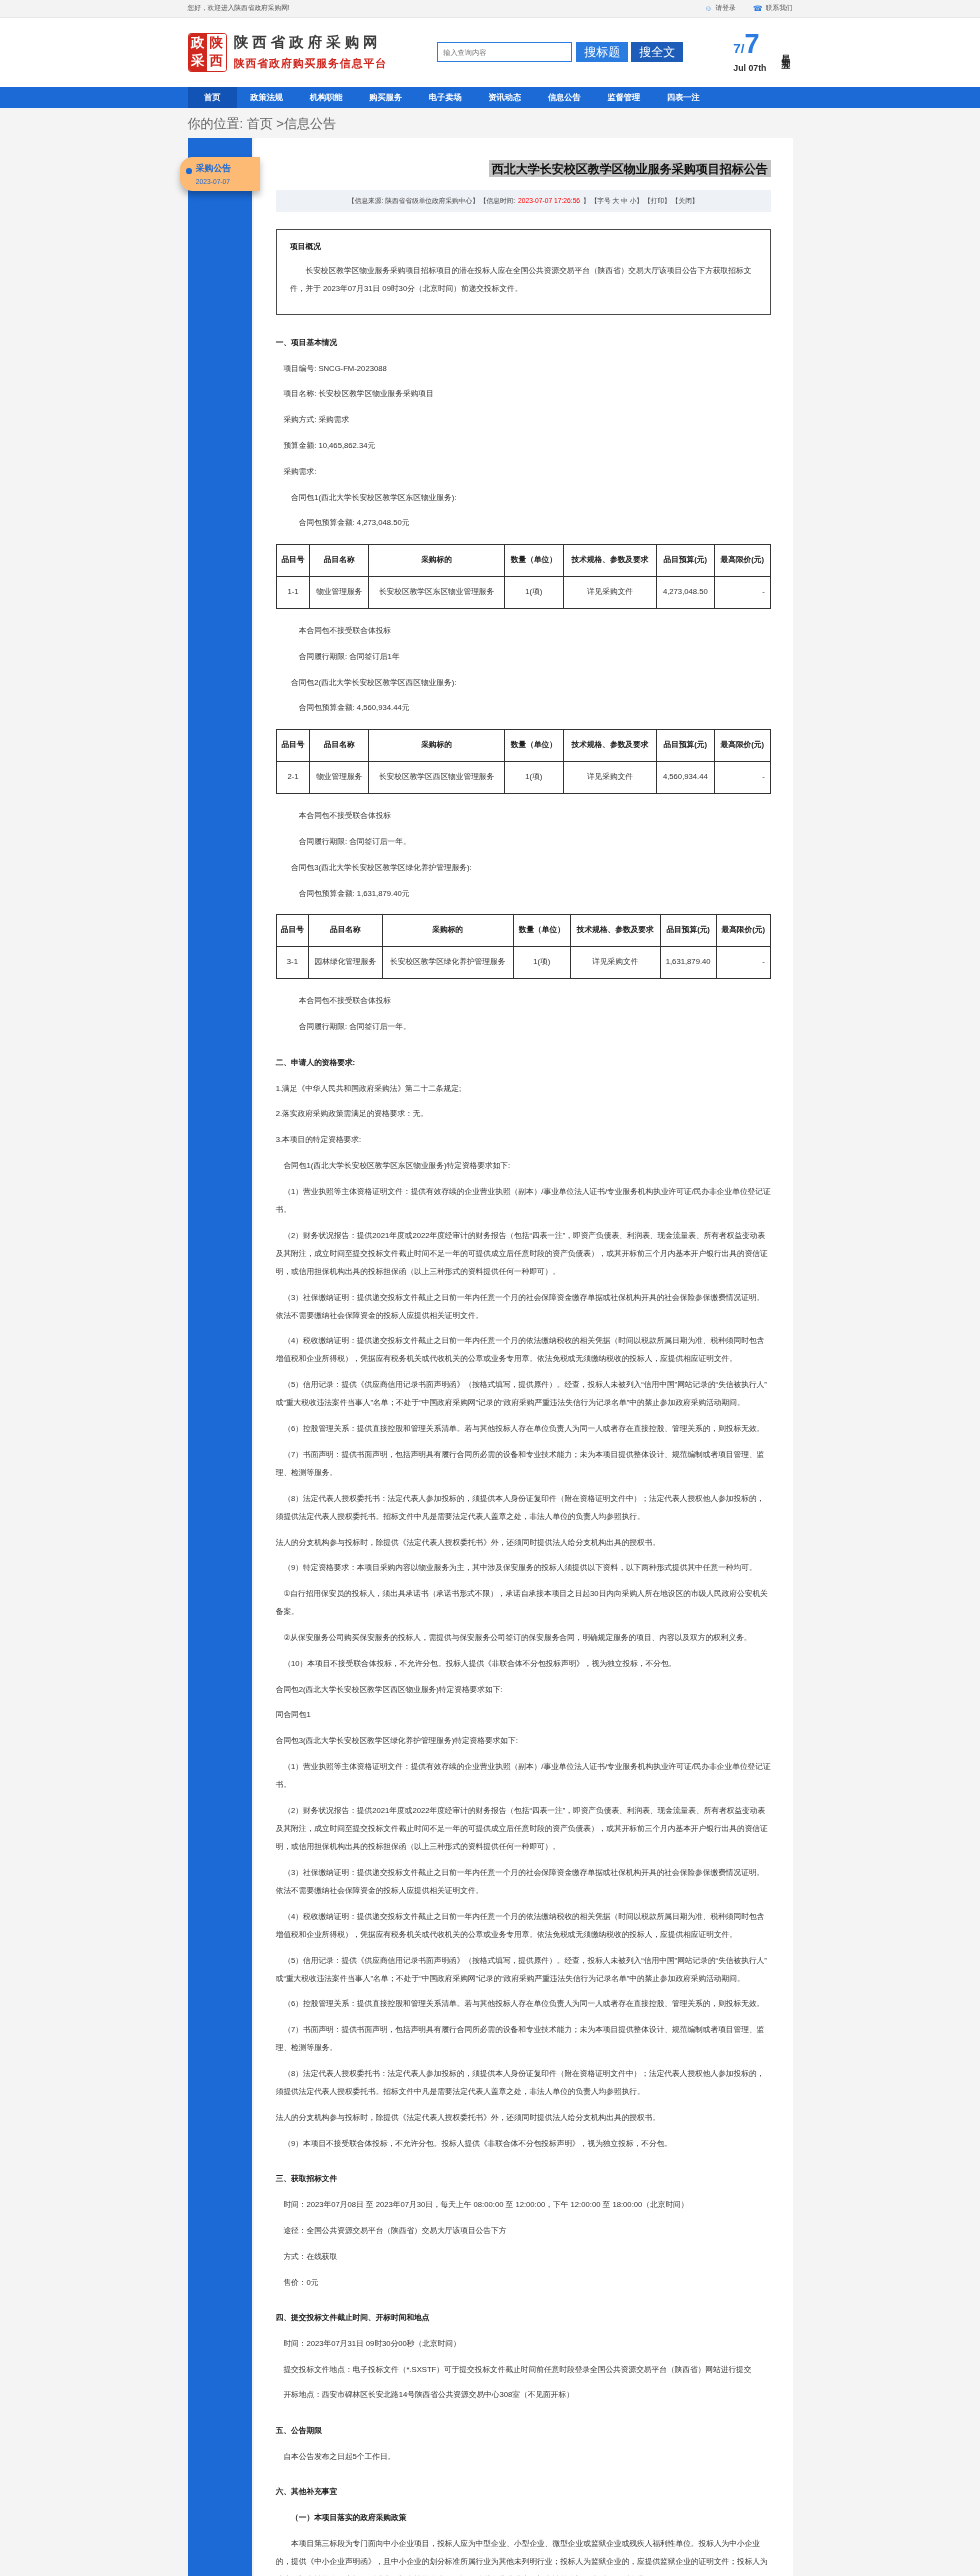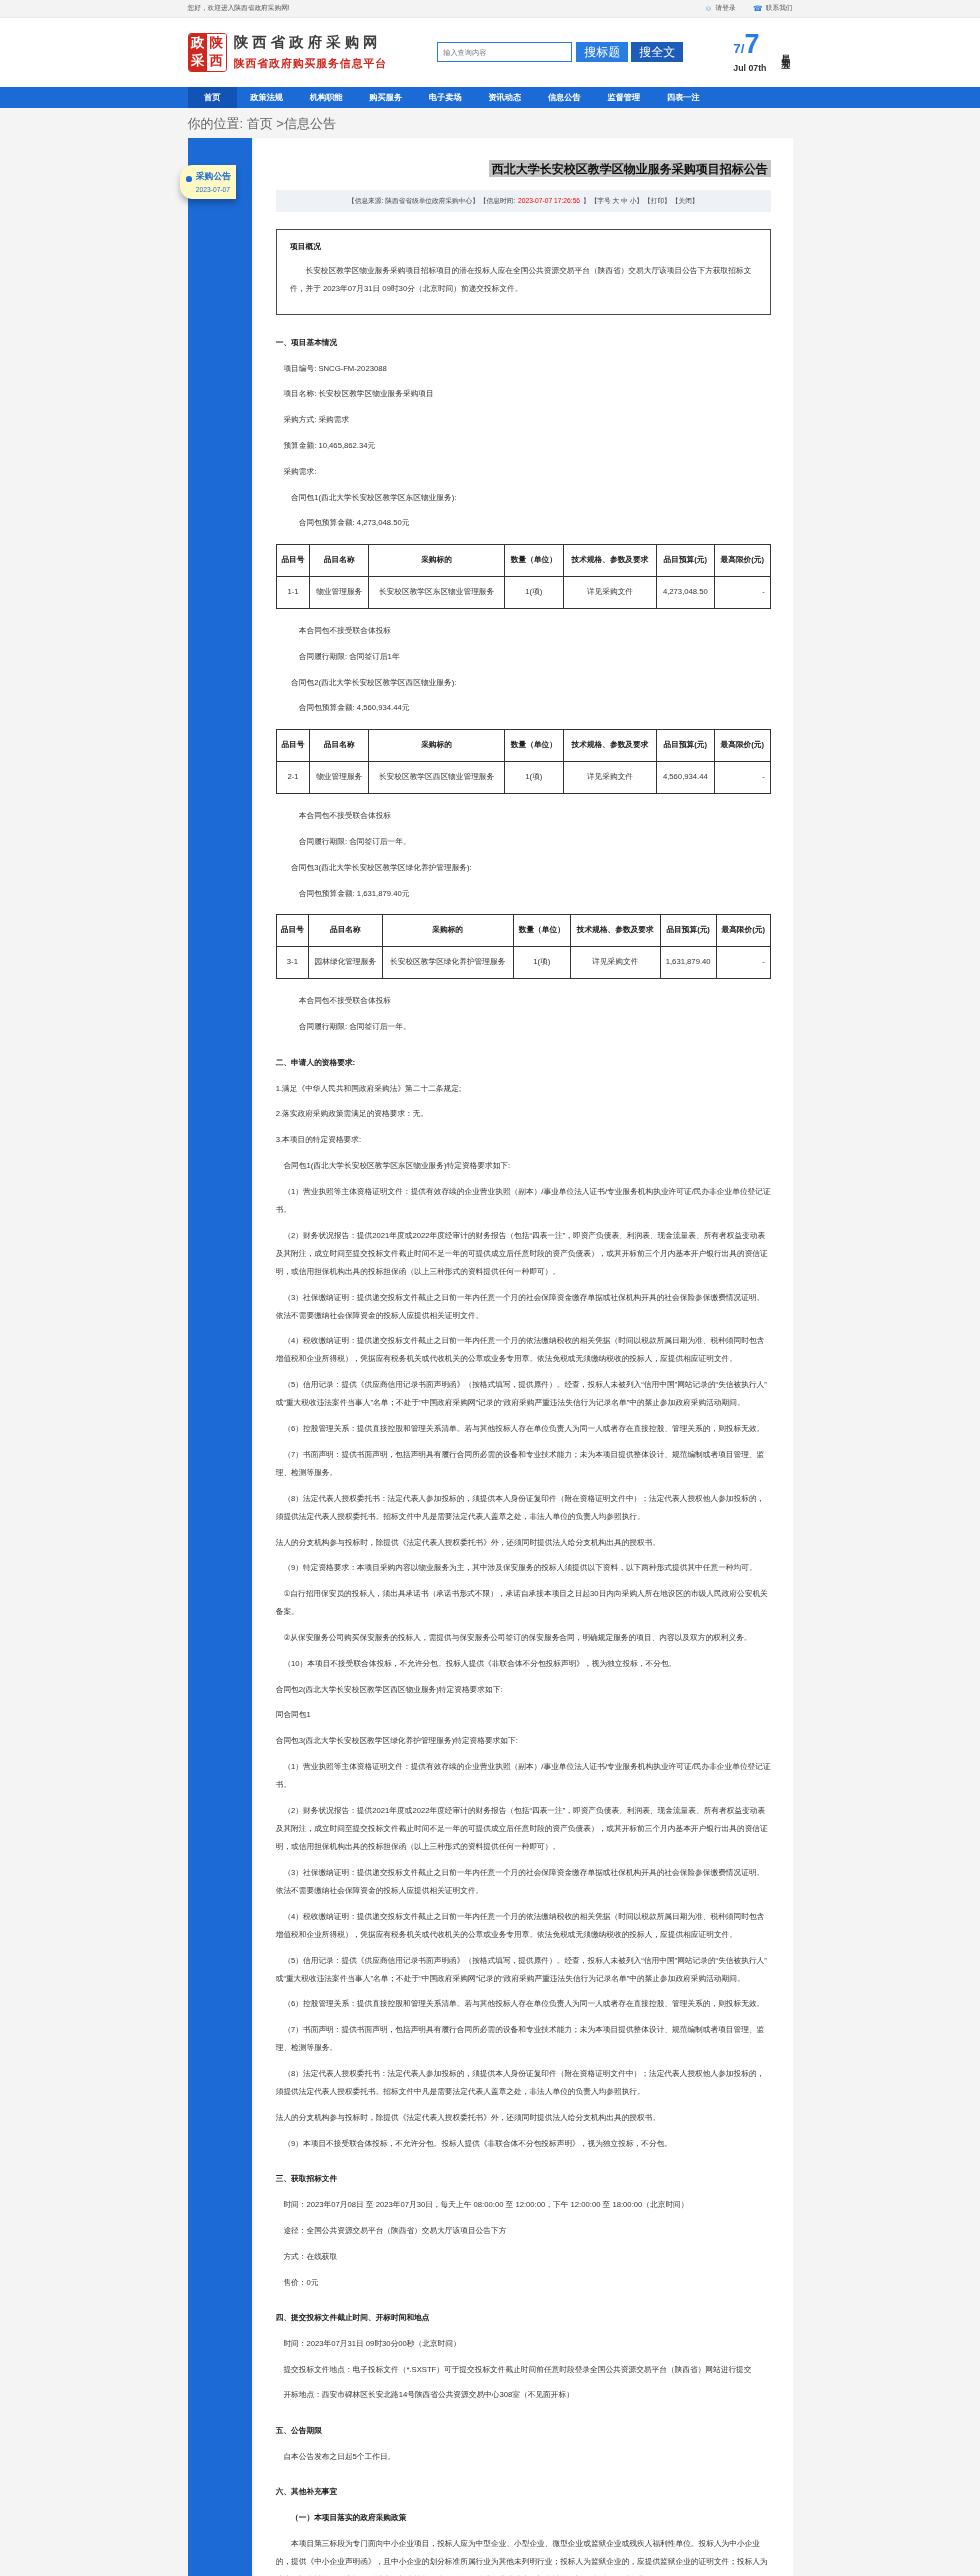--- a/index.html
+++ b/index.html
@@ -47,21 +47,21 @@
   .nav-item { line-height:21.6px; padding:0 13.4px; color:#fff; font-size:8.2px; font-weight:bold; cursor:pointer; white-space:nowrap; }
   .nav-item.active { background:#1254b5; padding:0 16.5px; }
 
   
   .breadcrumb { font-size:13px; color:#666; padding:7.2px 0 5.2px; }
   .breadcrumb .crumb { cursor:pointer; }
 
   
   .main { display:flex; align-items:stretch; gap:2.6px; margin-bottom:62px; }
   .side { width:64px; background:#1b6ad6; position:relative; flex-shrink:0; }
-  .side-tag { position:absolute; top:18.5px; left:-7.2px; width:56px; background:#fef9c3; border-radius:12.4px 0 0 12.4px; box-shadow:0 4.1px 6.2px rgba(0,0,0,.28); padding:6.2px 3.1px 6.2px 15.5px; cursor:pointer;margin-top:8px; }
+  .side-tag { position:absolute; top:18.5px; left:-7.2px; width:80px; background:#fdba74; border-radius:12.4px 0 0 12.4px; box-shadow:0 4.1px 6.2px rgba(0,0,0,.28); padding:6.2px 3.1px 6.2px 15.5px; cursor:pointer; }
   .side-dot { position:absolute; left:5.7px; top:11.3px; width:5.7px; height:5.7px; border-radius:50%; background:#1b6ad6; }
   .side-tag-title { color:#1b6ad6; font-size:8.8px; font-weight:bold; }
   .side-tag-date { color:#1b6ad6; font-size:6.7px; margin-top:3.1px; }
 
   .card { background:#fff; flex:1; padding:17.5px 21.6px 36px; }
   .article-title { text-align:right; margin:3.1px 0 13.4px; }
   .article-title span { background:#c3c3c3; color:#101010; font-size:12px; font-weight:bold; padding:1.5px 3.1px; line-height:1.5; }
   .meta { background:#eef1f6; text-align:center; font-size:6.7px; color:#444; padding:6.2px 2.1px; margin-bottom:17.5px; }
   .meta span { margin:0 0.5px; }
   .meta .red { color:#ff0000; }

